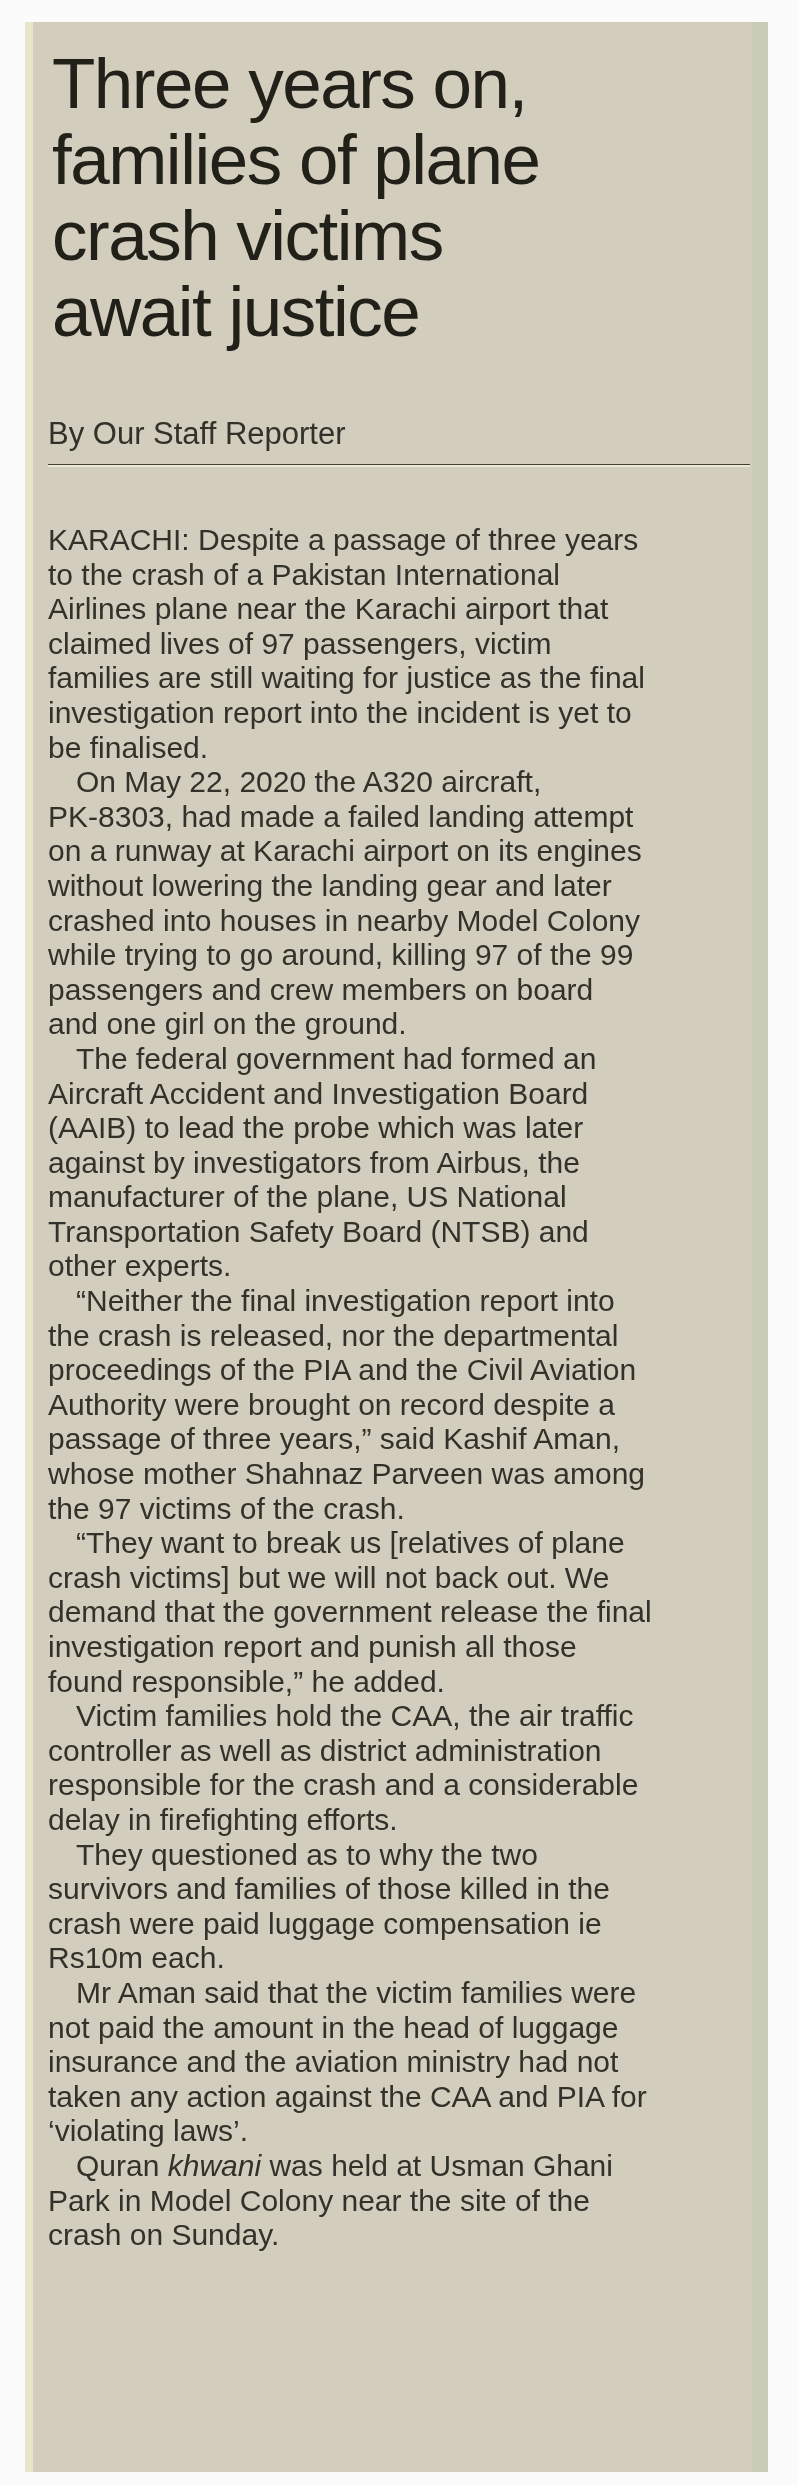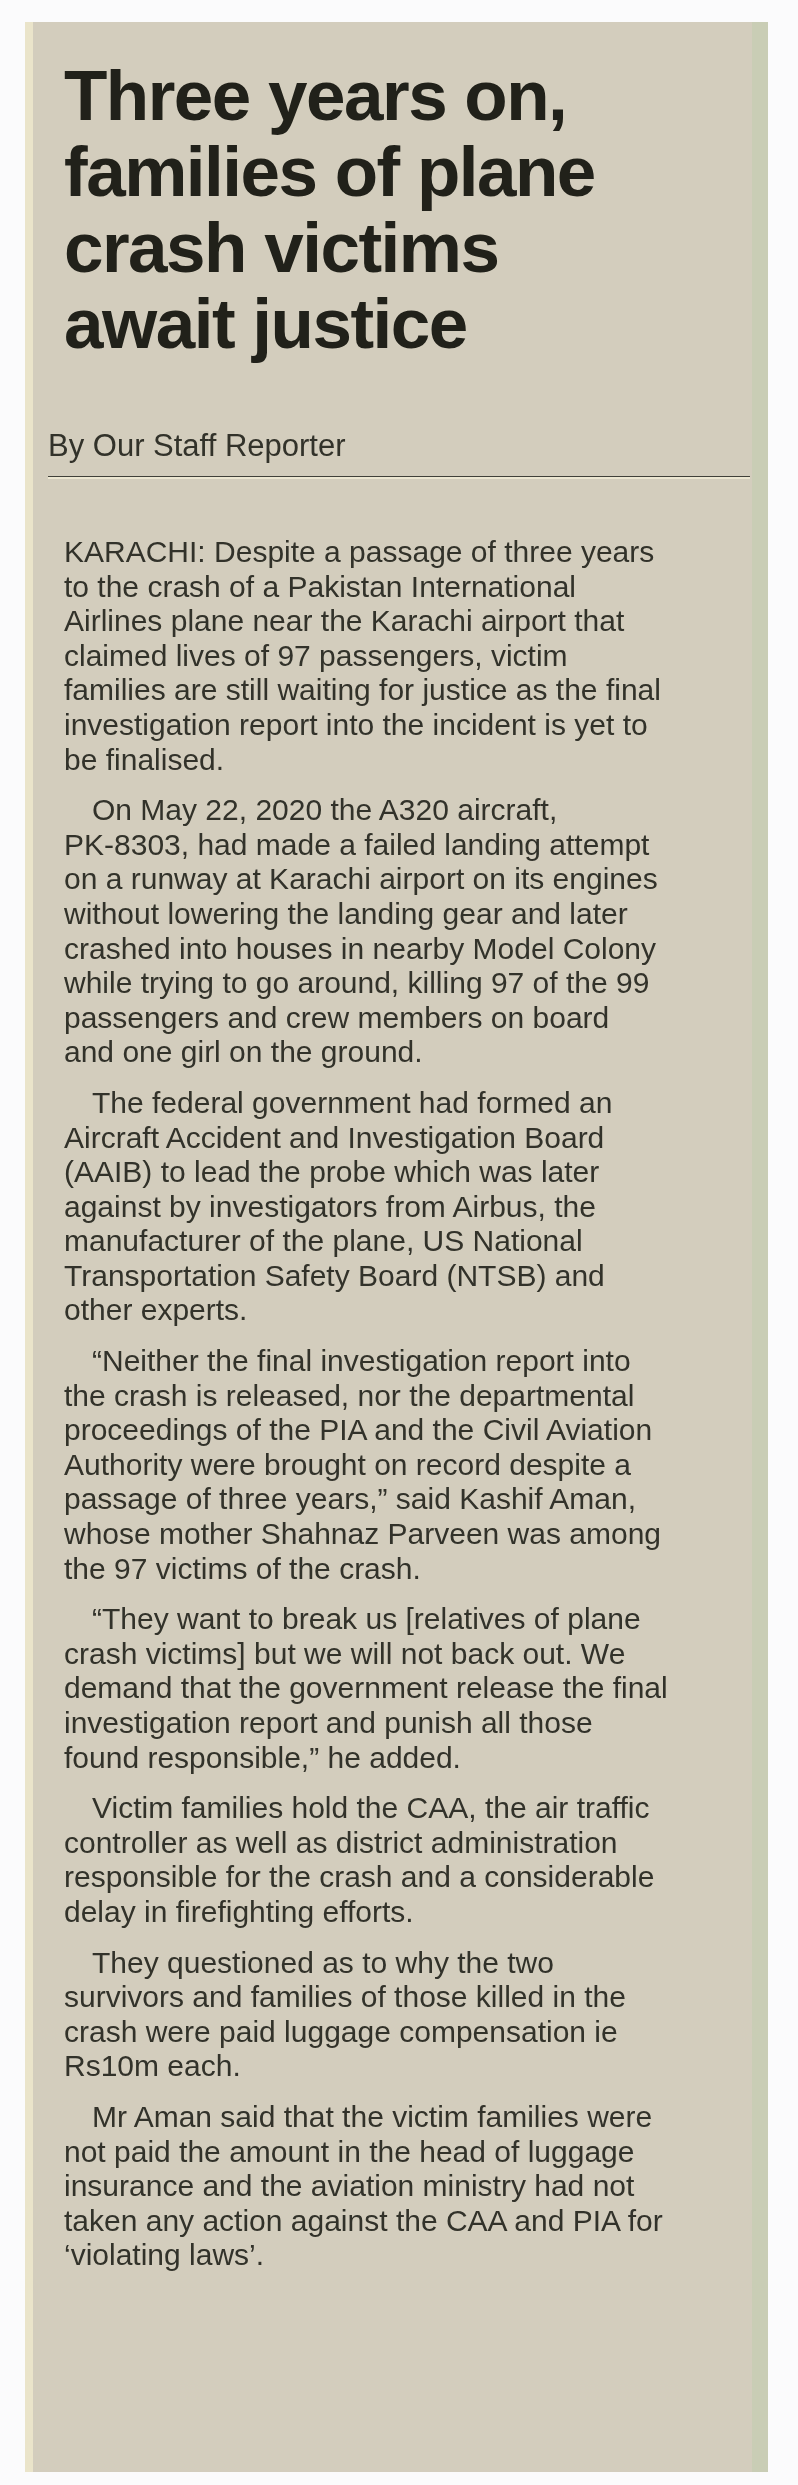--- a/index.html
+++ b/index.html
@@ -46,45 +46,45 @@
     width: 16px; height: 100%;
     background: var(--clipping-right-edge);
   }
   .content {
     position: absolute;
     left: 23px;
     top: 20px;
     width: 702px;
   }
   h1.headline {
-    margin: 16px;
+    margin: 4px;
     font-size: 71px;
     line-height: 76px;
-    font-weight: bold;
+    font-weight: normal;
     letter-spacing: -1.5px;
     color: var(--headline-text);
     white-space: pre-line;
   }
   .byline {
     margin-top: 66px;
     font-size: 31px;
     line-height: 36px;
     color: var(--body-text);
   }
   .rule {
     margin-top: 12px;
     height: 3px;
     background: var(--divider);
     border-bottom: 2px solid #ece7d2;
   }
   .article-body {
     margin-top: 56px;
   }
   .article-body p {
-    margin: 16px;
+    margin: 0;
     font-size: 30px;
     line-height: 34.6px;
     color: var(--body-text);
     white-space: pre-line;
   }
   .article-body p.indent { text-indent: 28px; }
   .italic { font-style: italic; }
 </style>
 </head>
 <body>
@@ -141,16 +141,19 @@
 delay in firefighting efforts.</span></p>
           <p class="indent"><span>They questioned as to why the two
 survivors and families of those killed in the
 crash were paid luggage compensation ie
 Rs10m each.</span></p>
           <p class="indent"><span>Mr Aman said that the victim families were
 not paid the amount in the head of luggage
 insurance and the aviation ministry had not
 taken any action against the CAA and PIA for
 ‘violating laws’.</span></p>
+          <p class="indent"><span>Quran </span><span class="italic">khwani</span><span> was held at Usman Ghani
+Park in Model Colony near the site of the
+crash on Sunday.</span></p>
         </div>
     </div>
   </div>
 </div>
 
 </body></html>

